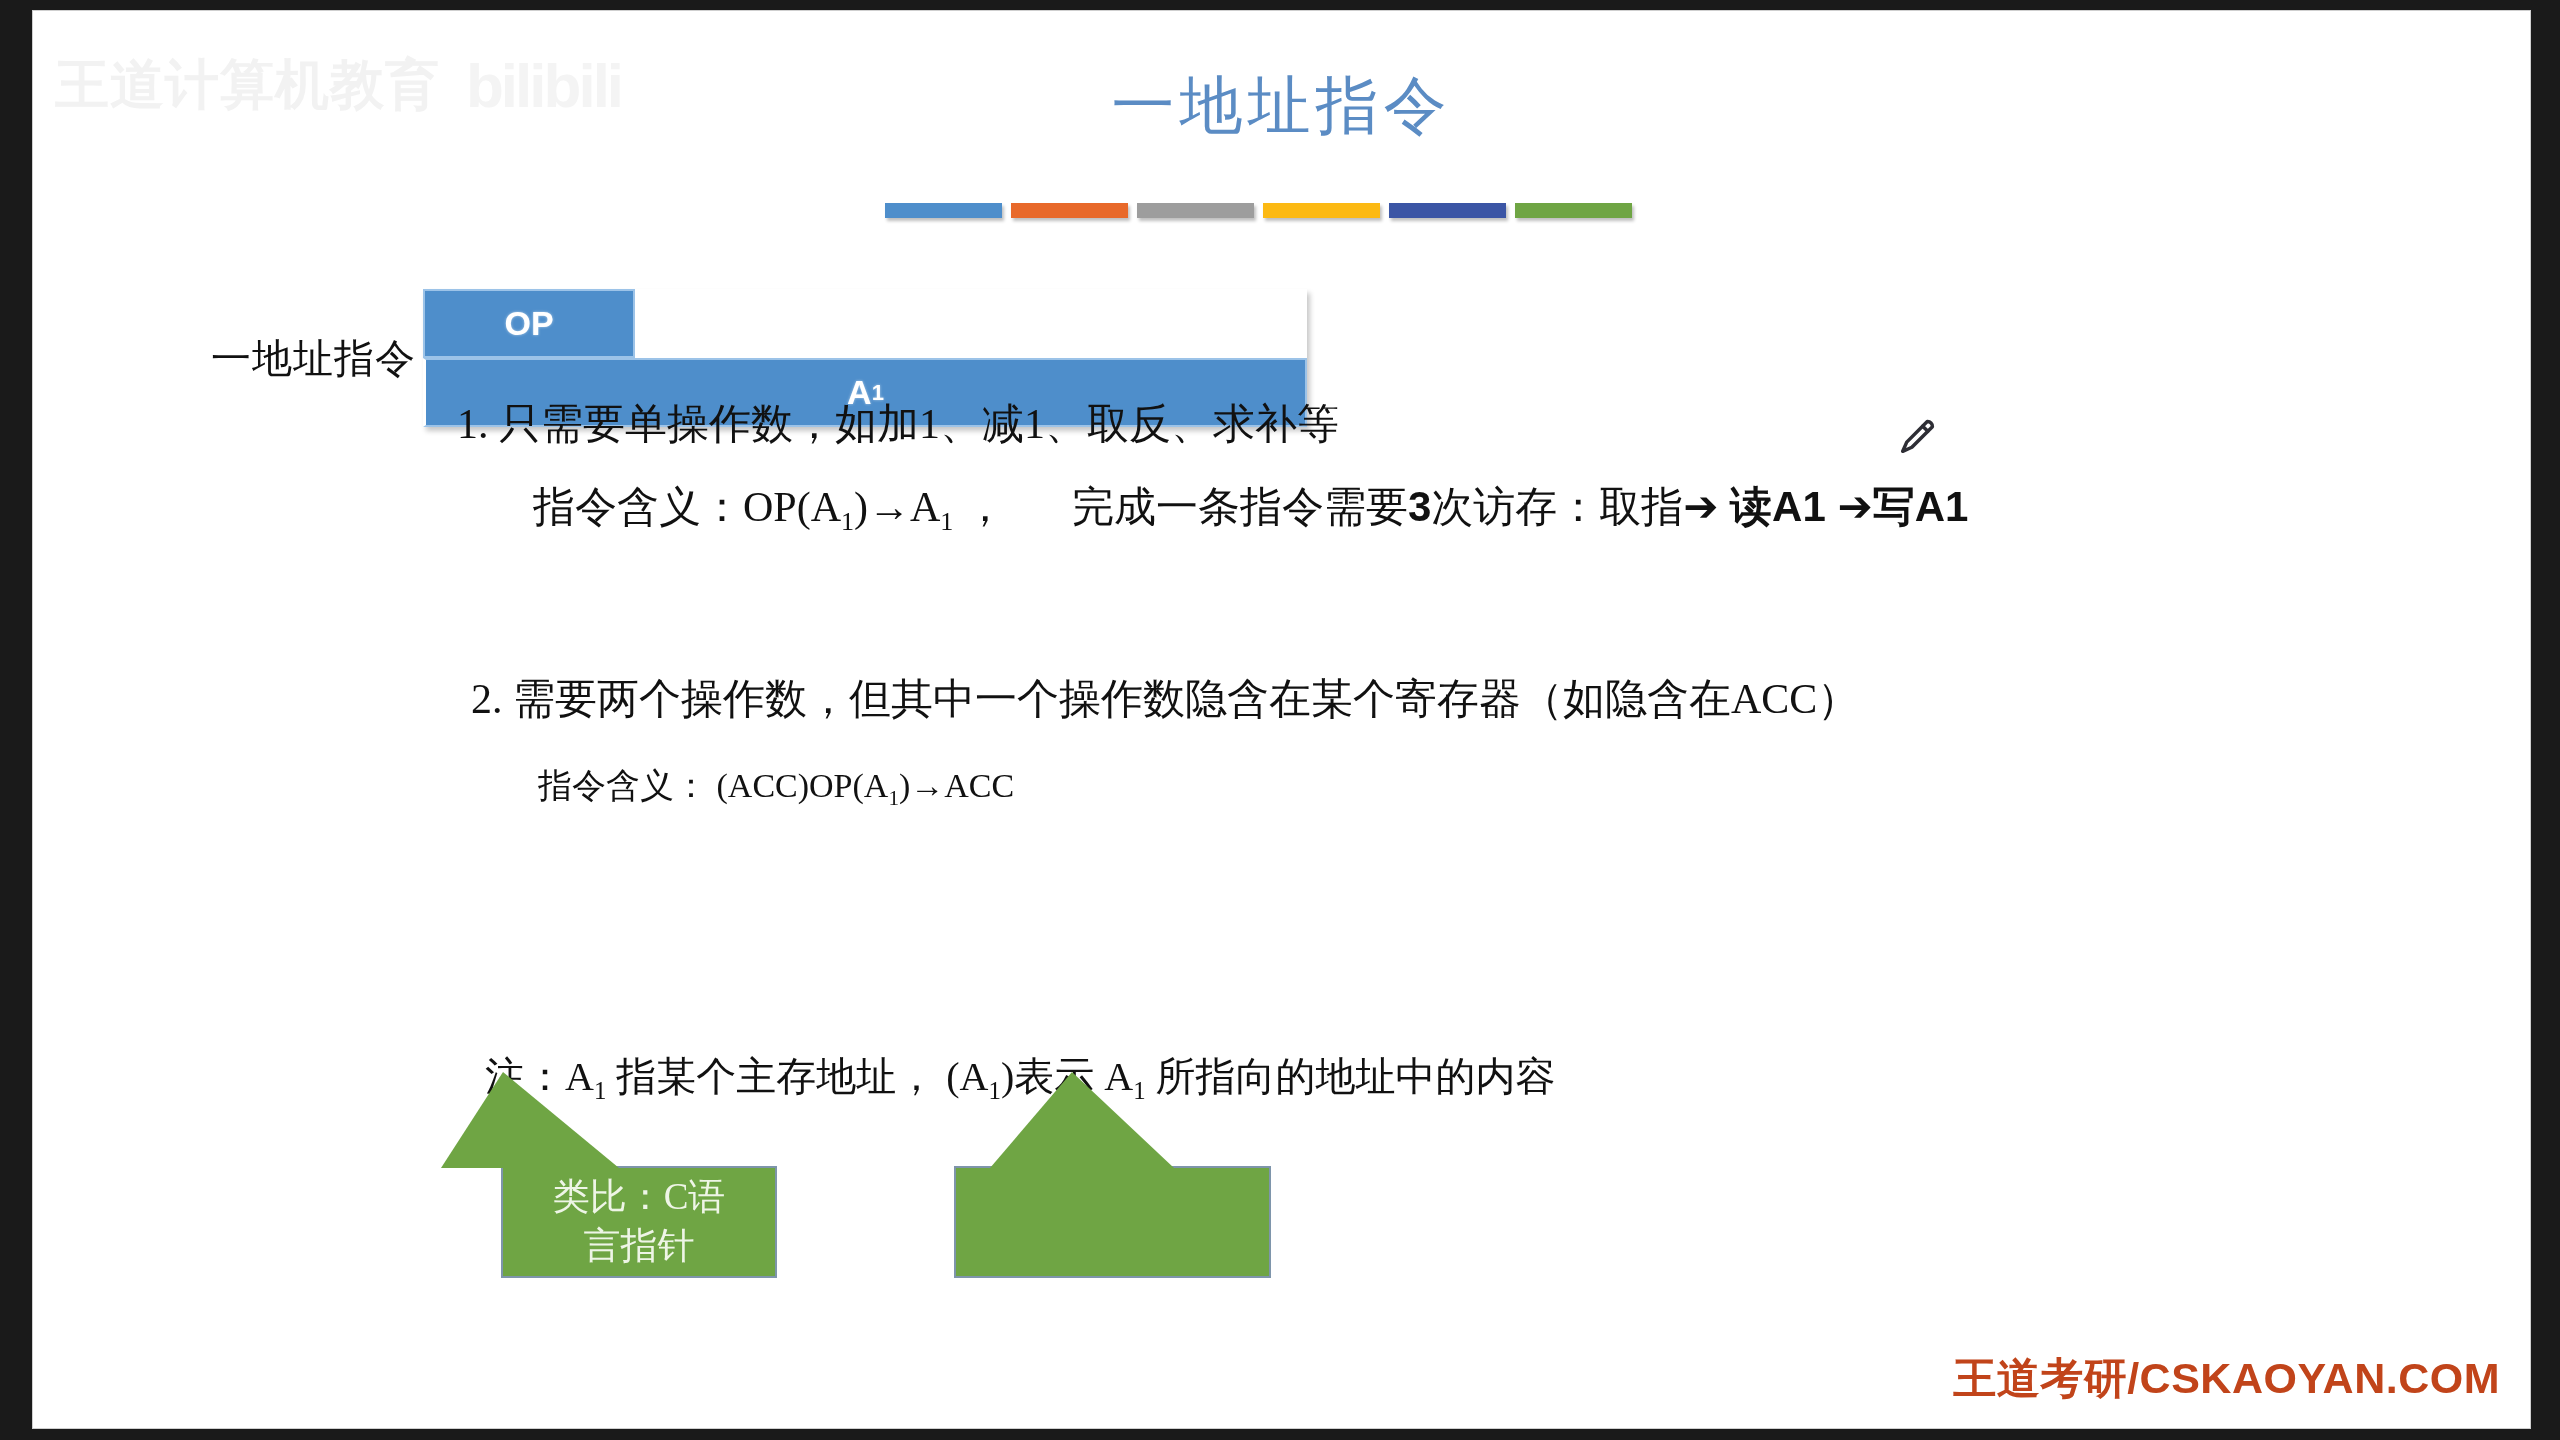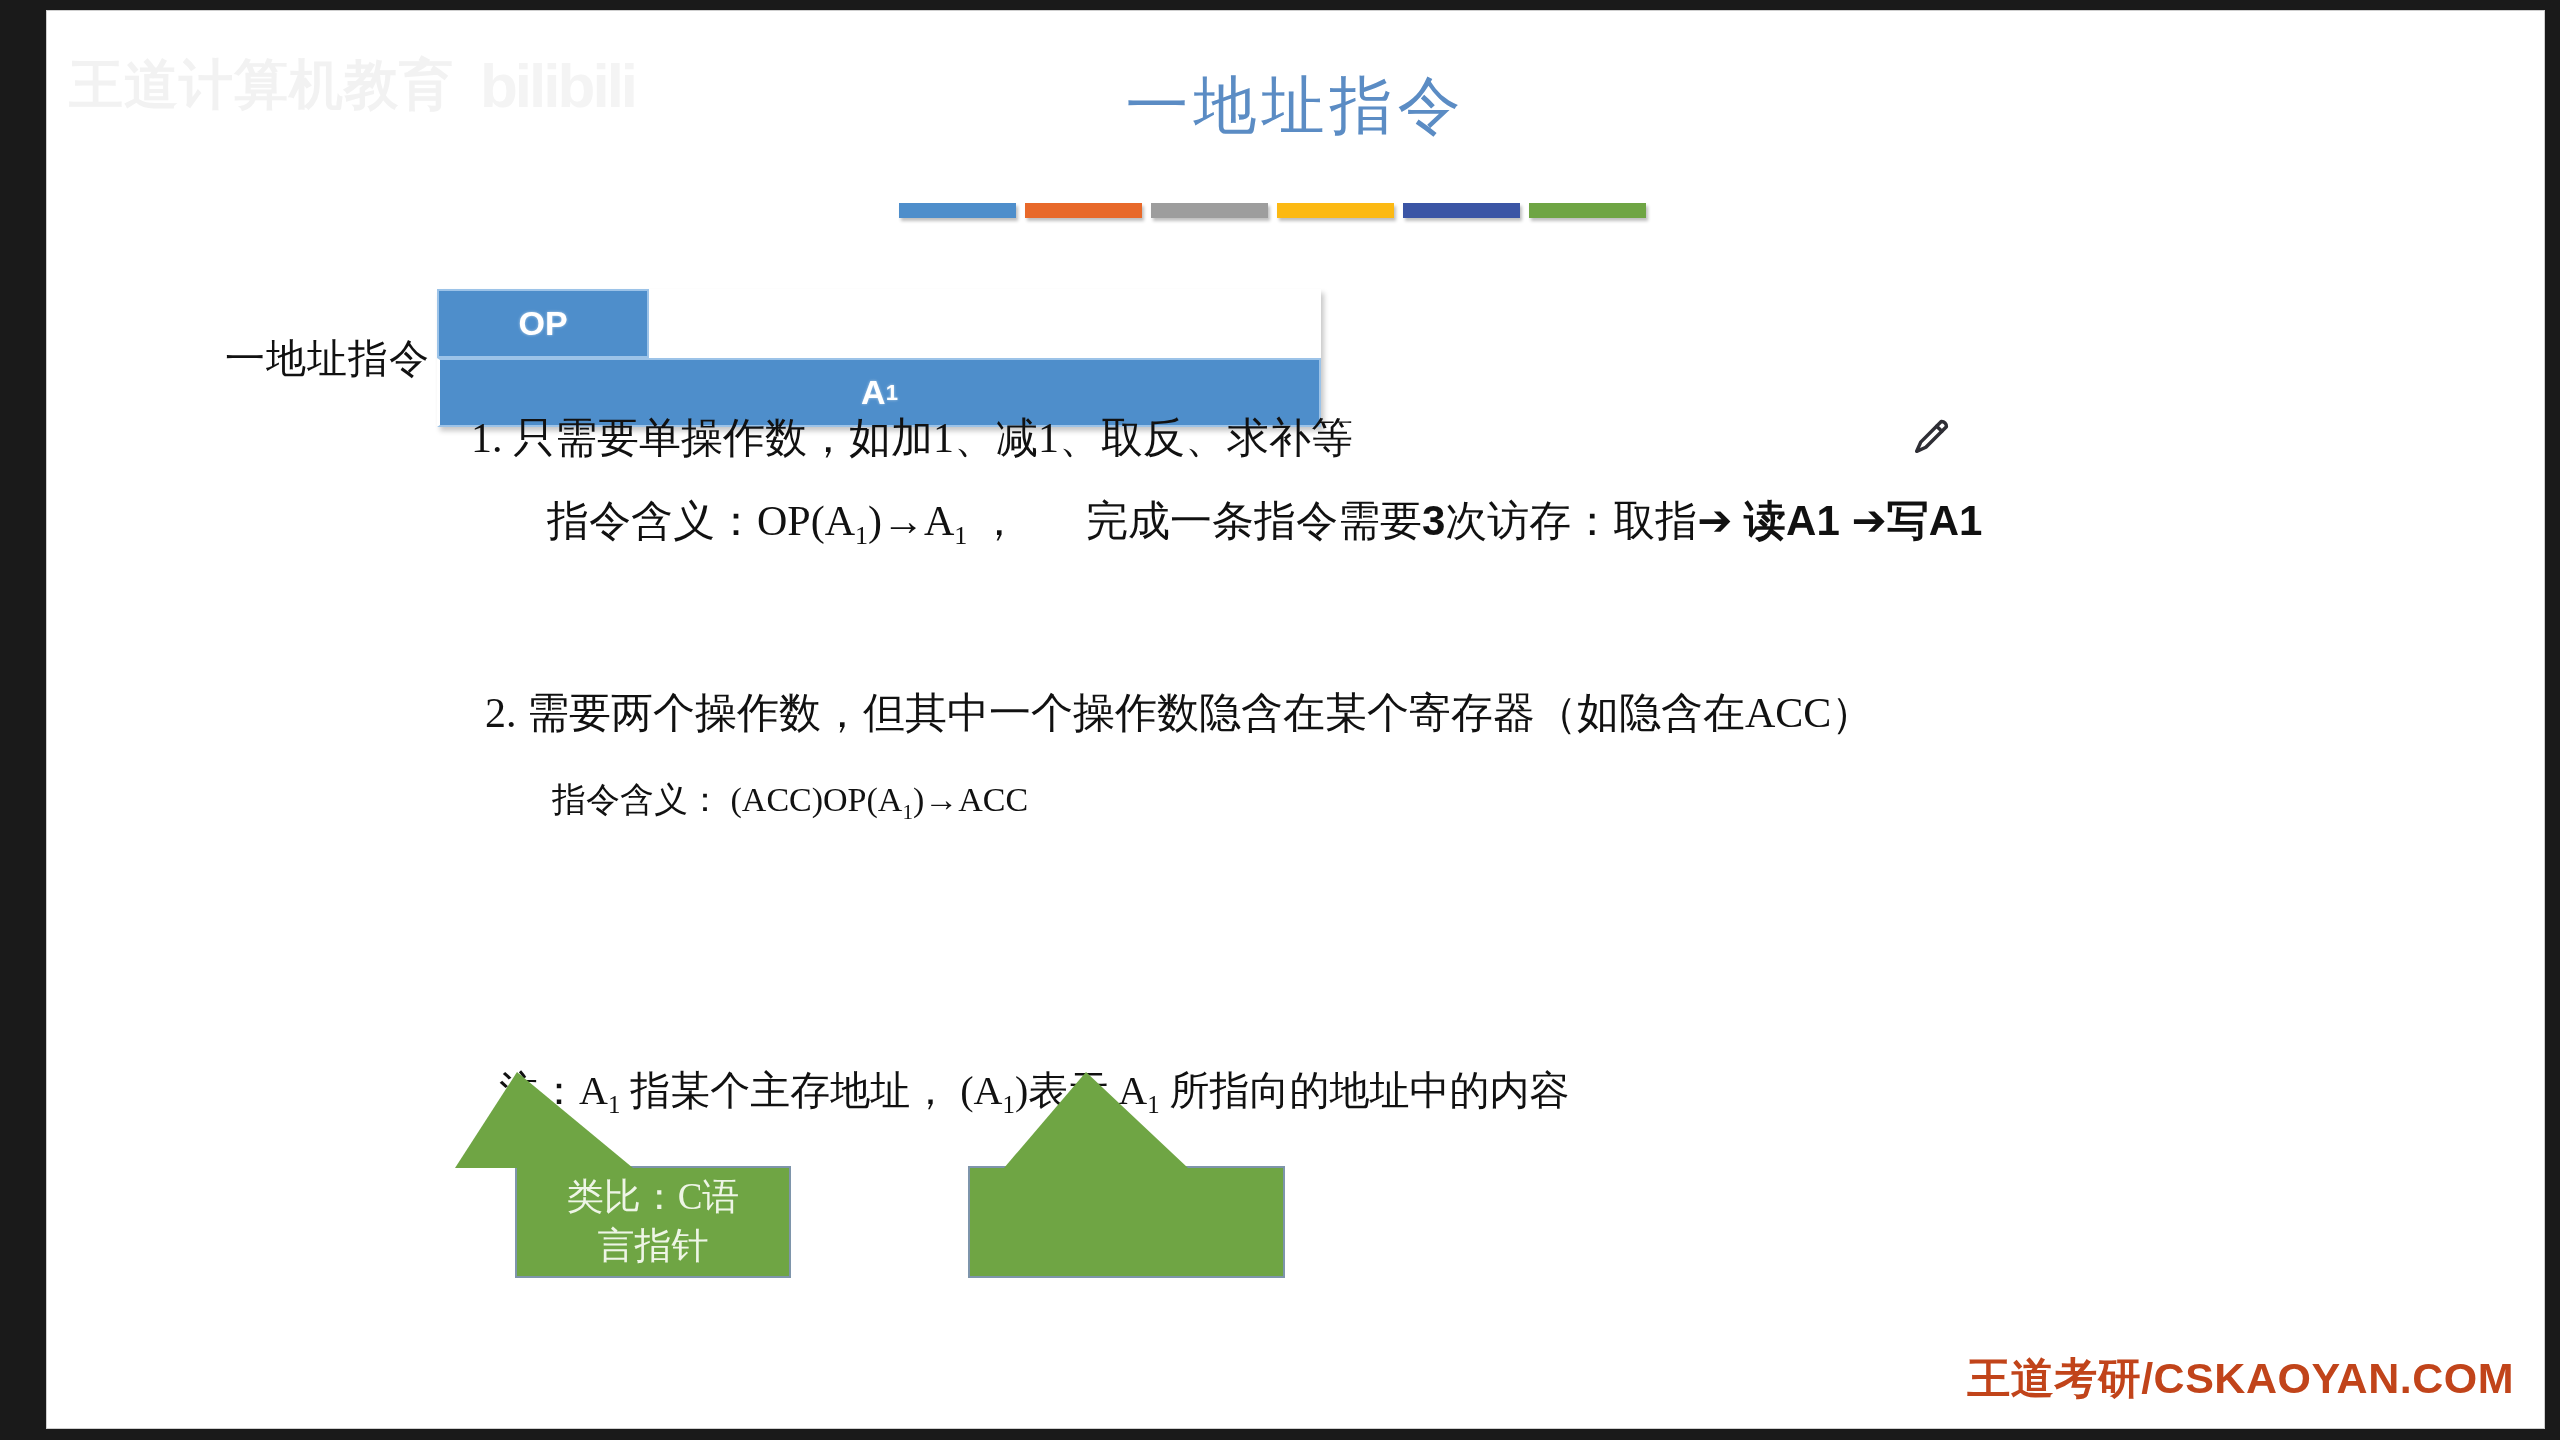--- a/index.html
+++ b/index.html
@@ -16,21 +16,21 @@
 
   
   #viewport {
     position: relative;
     width: 2560px;
     height: 1440px;
     background: #1a1a1a;
   }
   #slide {
     position: absolute;
-    left: 47px;
+    left: 33px;
     top: 11px;
     width: 2497px;
     height: 1417px;
     background: #ffffff;
     overflow: hidden;
     box-shadow: 0 0 0 1px #cfcfcf;
   }
 
   
   #watermark {
@@ -126,21 +126,20 @@
     font-size: 22px;
     vertical-align: sub;
   }
 
   
   .line {
     position: absolute;
     color: #111111;
     white-space: nowrap;
     font-family: "Liberation Serif", "DejaVu Serif", serif;
-    margin-top: 14px;
   }
   .line .sub {
     font-size: 0.62em;
     vertical-align: sub;
   }
   .line .sans {
     font-family: "Liberation Sans", "DejaVu Sans", sans-serif;
     font-weight: 700;
   }
 

